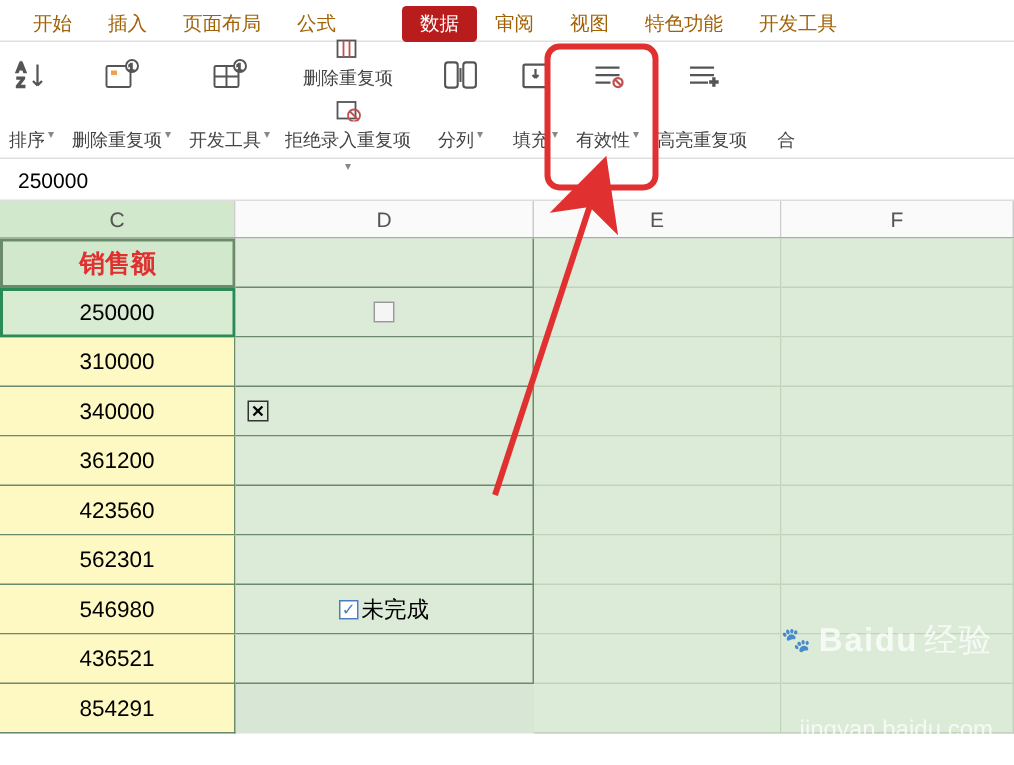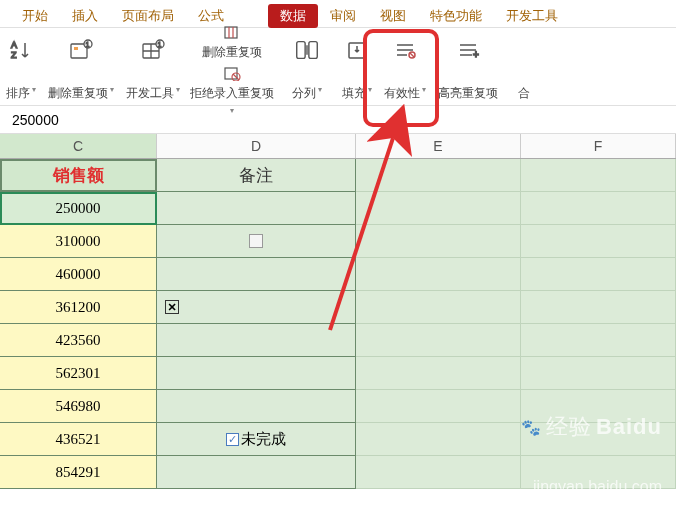--- a/index.html
+++ b/index.html
@@ -24,21 +24,21 @@
     .sheet { position: relative; background: #d8e6d5; }
     .col-headers { display: flex; background: #fff; border-bottom: 1px solid #aaa; }
     .col-header { text-align: center; padding: 4px 0; border-right: 1px solid #ccc; font-size: 14px; color: #555; background: #fafafa; }
     .col-c { width: 157px; background: #d2e8cd; }
     .col-d { width: 199px; }
     .col-e { width: 165px; }
     .col-f { width: 155px; }
     
     .grid { display: flex; }
     .col { display: flex; flex-direction: column; }
-    .cell { height: 33px; border-right: 1px solid #6b8a6b; border-bottom: 1px solid #6b8a6b; display: flex; align-items: center; justify-content: center; font-size: 15px; font-family: Liberation Serif, serif; }
+    .cell { height: 33px; border-right: 1px solid #6b8a6b; border-bottom: 1px solid #6b8a6b; display: flex; align-items: center; justify-content: center; font-size: 15px; font-family: Liberation Sans, sans-serif; }
     .col-c-cells .cell { width: 157px; background: #fef9c3; }
     .col-c-cells .cell.header-cell { background: #d2e8cd; color: #e03030; font-weight: bold; font-size: 17px; border: 2px solid #6b8a6b; }
     .col-c-cells .cell.selected { background: #d8ecd4; outline: 2px solid #2b8b57; outline-offset: -2px; }
     .col-d-cells .cell { width: 199px; background: #dcebd8; }
     .col-d-cells .cell.header-cell { background: #dcebd8; font-size: 17px; color: #333; }
     .col-e-cells .cell, .col-f-cells .cell { background: #dcebd8; border-color: #c0d4bc; }
     .col-e-cells .cell { width: 165px; }
     .col-f-cells .cell { width: 155px; }
     
     .checkbox-empty { width: 14px; height: 14px; border: 1px solid #999; background: #f5f5f5; }
@@ -203,30 +203,29 @@
     <div class="col-header col-c">C</div>
     <div class="col-header col-d">D</div>
     <div class="col-header col-e">E</div>
     <div class="col-header col-f">F</div>
   </div>
   <div class="grid">
     <div class="col col-c-cells">
       <div class="cell header-cell">销售额</div>
       <div class="cell selected">250000</div>
       <div class="cell">310000</div>
-      <div class="cell">460000</div>
+      <div class="cell">340000</div>
       <div class="cell">361200</div>
       <div class="cell">423560</div>
       <div class="cell">562301</div>
       <div class="cell">546980</div>
       <div class="cell">436521</div>
       <div class="cell">854291</div>
     </div>
     <div class="col col-d-cells">
-      <div class="cell header-cell">备注</div>
       <div class="cell"></div>
       <div class="cell">
           <div class="d-content">
             <div class="checkbox-empty"></div>
           </div>
         </div>
       <div class="cell"></div>
       <div class="cell">
           <div class="d-content d-left">
             <div class="checkbox-x">✕</div>
@@ -275,17 +274,17 @@
       <marker id="ah" markerWidth="12" markerHeight="12" refX="3" refY="6" orient="auto">
         <path d="M0,0 L12,6 L0,12 L3,6 Z" fill="#e03030"></path>
       </marker>
     </defs>
   <line x1="330" y1="330" x2="393" y2="138" stroke="#e03030" stroke-width="4" marker-end="url(#ah)"></line>
 </svg>
 
 <div class="watermark">
   <div class="watermark-main">
       <span class="paw">🐾</span>
+      <span>Baidu</span>
       <span style="font-weight:normal">经验</span>
-      <span>Baidu</span>
     </div>
   <div class="watermark-sub">jingyan.baidu.com</div>
 </div>
 
 </body></html>

